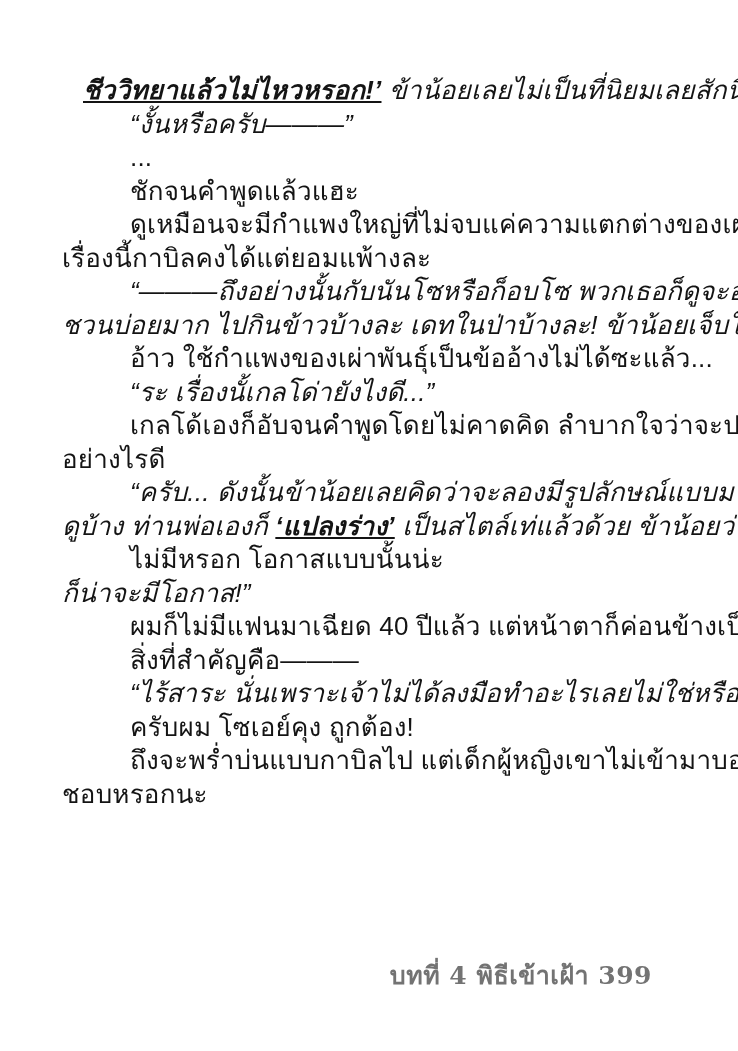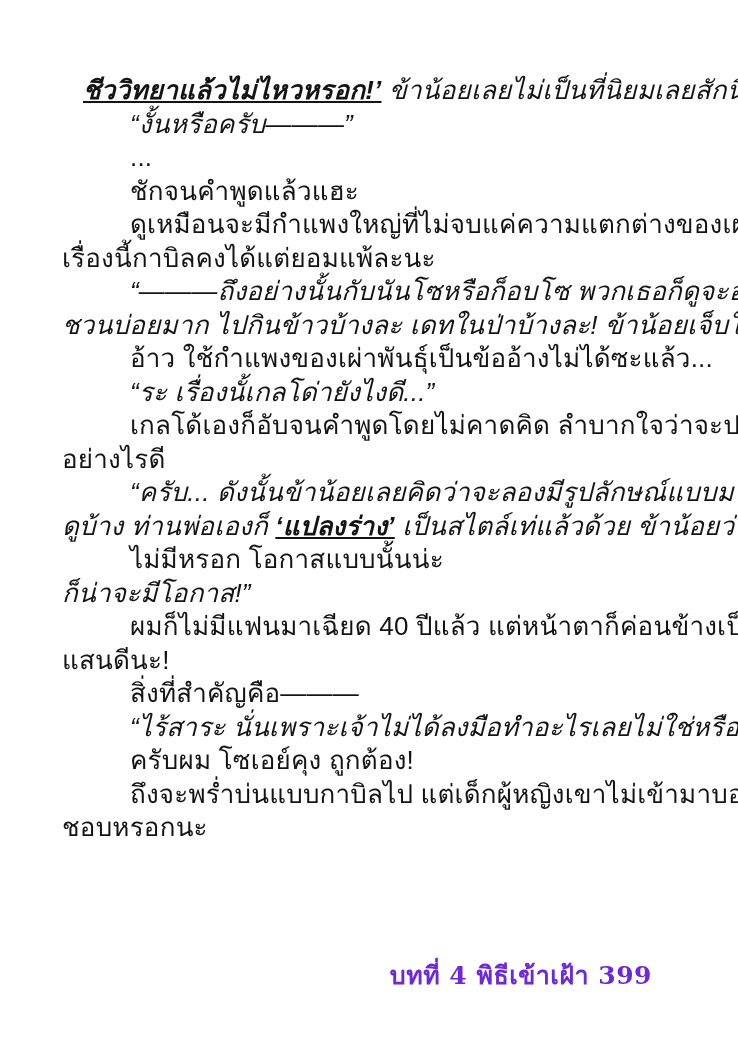--- a/index.html
+++ b/index.html
@@ -35,47 +35,46 @@
   .seg-normal      { font-style: normal; font-weight: normal; }
   .seg-italic      { font-style: italic; font-weight: normal; }
   .seg-bold-italic { font-style: italic; font-weight: bold; text-decoration: underline; }
   .footer {
     position: absolute;
     top: 955px;
     right: 86px;
     font-size: 25px;
     font-weight: bold;
     font-family: "DejaVu Serif", "Liberation Serif", serif;
-    color: #6d28d9;
+    color: #737373;
     letter-spacing: 0.5px;
   }
 </style>
 </head>
 <body>
 
 <div class="page" style="background: rgb(255, 255, 255); color: rgb(20, 20, 20);">
   <div class="text-flow" id="text-flow">
       <div class="line indent-hang"><span class="seg-bold-italic">ชีววิทยาแล้วไม่ไหวหรอก!’</span><span class="seg-italic"> ข้าน้อยเลยไม่เป็นที่นิยมเลยสักนิด...”</span></div>
       <div class="line indent-para"><span class="seg-italic">“งั้นหรือครับ———”</span></div>
       <div class="line indent-para"><span class="seg-normal">...</span></div>
       <div class="line indent-para"><span class="seg-normal">ชักจนคำพูดแล้วแฮะ</span></div>
       <div class="line indent-para"><span class="seg-normal">ดูเหมือนจะมีกำแพงใหญ่ที่ไม่จบแค่ความแตกต่างของเผ่าพันธุ์อยู่</span></div>
-      <div class="line indent-margin"><span class="seg-normal">เรื่องนี้กาบิลคงได้แต่ยอมแพ้ละนะ</span></div>
+      <div class="line indent-margin"><span class="seg-normal">เรื่องนี้กาบิลคงได้แต่ยอมแพ้างละ</span></div>
       <div class="line indent-para"><span class="seg-italic">“———ถึงอย่างนั้นกับนันโซหรือก็อบโซ พวกเธอก็ดูจะออกปาก</span></div>
       <div class="line indent-margin"><span class="seg-italic">ชวนบ่อยมาก ไปกินข้าวบ้างละ เดทในป่าบ้างละ! ข้าน้อยเจ็บใจนัก———”</span></div>
       <div class="line indent-para"><span class="seg-normal">อ้าว ใช้กำแพงของเผ่าพันธุ์เป็นข้ออ้างไม่ได้ซะแล้ว...</span></div>
       <div class="line indent-para"><span class="seg-italic">“ระ เรื่องนั้เกลโด่ายังไงดี...”</span></div>
       <div class="line indent-para"><span class="seg-normal">เกลโด้เองก็อับจนคำพูดโดยไม่คาดคิด ลำบากใจว่าจะปลอบกาบิล</span></div>
       <div class="line indent-margin"><span class="seg-normal">อย่างไรดี</span></div>
       <div class="line indent-para"><span class="seg-italic">“ครับ... ดังนั้นข้าน้อยเลยคิดว่าจะลองมีรูปลักษณ์แบบมนุษย์</span></div>
       <div class="line indent-margin"><span class="seg-italic">ดูบ้าง ท่านพ่อเองก็ </span><span class="seg-bold-italic">‘แปลงร่าง’</span><span class="seg-italic"> เป็นสไตล์เท่แล้วด้วย ข้าน้อยว่าตัวเอง</span></div>
       <div class="line indent-para"><span class="seg-normal">ไม่มีหรอก โอกาสแบบนั้นน่ะ</span></div>
       <div class="line indent-margin"><span class="seg-italic">ก็น่าจะมีโอกาส!”</span></div>
       <div class="line indent-para"><span class="seg-normal">ผมก็ไม่มีแฟนมาเฉียด 40 ปีแล้ว แต่หน้าตาก็ค่อนข้างเป็นชาย</span></div>
-      <div class="line indent-margin"><span class="seg-normal">แสนดีนะ!</span></div>
       <div class="line indent-para"><span class="seg-normal">สิ่งที่สำคัญคือ———</span></div>
       <div class="line indent-para"><span class="seg-italic">“ไร้สาระ นั่นเพราะเจ้าไม่ได้ลงมือทำอะไรเลยไม่ใช่หรือไง”</span></div>
       <div class="line indent-para"><span class="seg-normal">ครับผม โซเอย์คุง ถูกต้อง!</span></div>
       <div class="line indent-para"><span class="seg-normal">ถึงจะพร่ำบ่นแบบกาบิลไป แต่เด็กผู้หญิงเขาไม่เข้ามาบอกเองว่า</span></div>
       <div class="line indent-margin"><span class="seg-normal">ชอบหรอกนะ</span></div>
     </div>
   <div class="footer">
     <span>บทที่ 4 พิธีเข้าเฝ้า 399</span>
   </div>
 </div>

